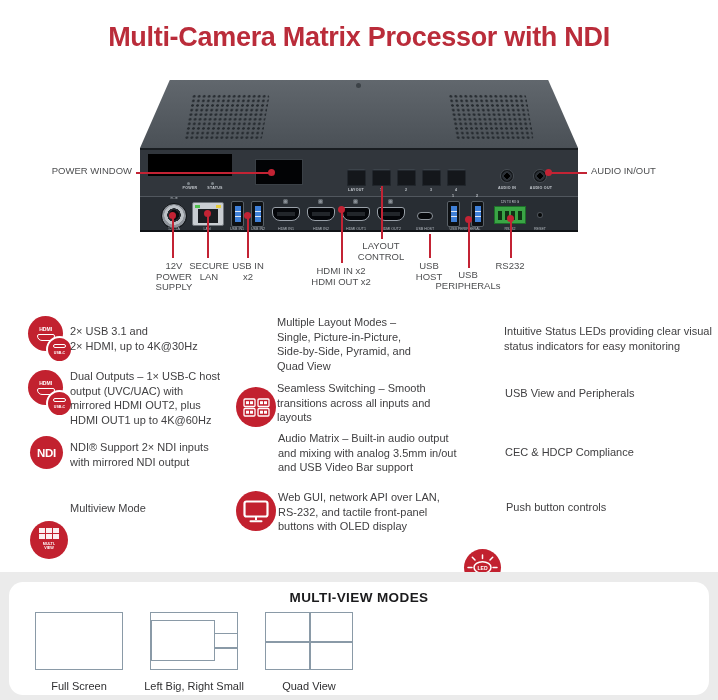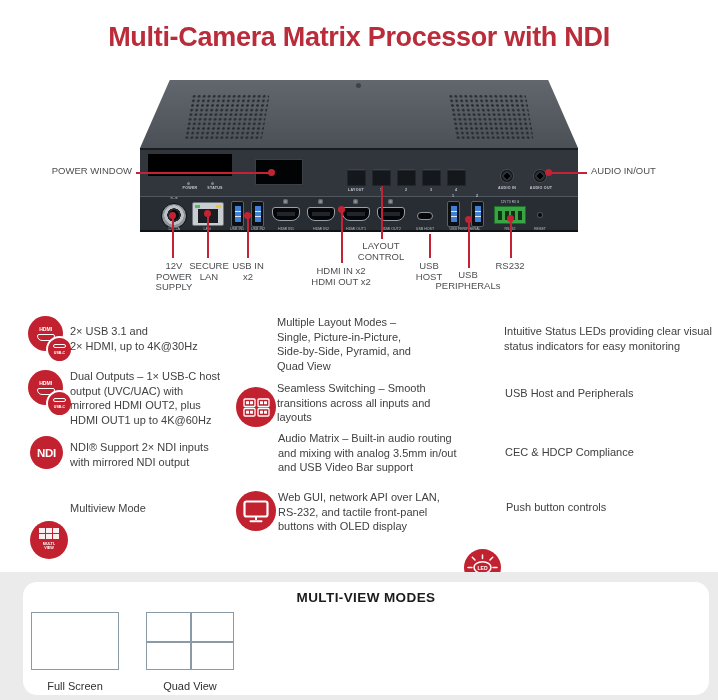--- a/index.html
+++ b/index.html
@@ -113,24 +113,24 @@
     display:flex; align-items:flex-end; justify-content:center; }
   .web-win::before { content:""; position:absolute; left:0; right:0; top:3px; height:1.2px; background:#fff; }
   .led-c { width:37px; height:37px; }
   .t-led { position:absolute; left:0; right:0; top:50%; transform:translateY(-52%) scale(.78);
     text-align:center; font-size:6.5px; font-weight:bold; }
   .usb-c2 { width:34px; height:34px; flex-direction:row; gap:0; }
   .t-usb { font-size:6.5px; font-weight:bold; }
 
   
   .bottom { position:absolute; left:0; top:572px; width:718px; height:128px; background:#EBEBEB; }
-  .card { position:absolute; left:9px; right:9px; top:10px; bottom:5px; background:#fff; border-radius:14px;margin-left:14px; }
+  .card { position:absolute; left:9px; right:9px; top:10px; bottom:5px; background:#fff; border-radius:14px; }
   .mv-heading { margin-top:8px; text-align:center; font-size:13.5px; font-weight:bold;
     color:#1b1b1d; letter-spacing:.4px; }
-  .modes { display:flex; padding-left:8px; gap:27px; margin-top:7px; }
+  .modes { display:flex; padding-left:26px; gap:27px; margin-top:7px; }
   .mode { width:88px; display:flex; flex-direction:column; align-items:center; }
   .screen { width:88px; height:58px; border:1.5px solid #8A9AA7; position:relative; background:#fff; }
   .mode-label { margin-top:10px; font-size:11px; color:#2f2f31; white-space:nowrap; }
   .ln { position:absolute; background:#8A9AA7; }
   .pip-box { position:absolute; right:7%; bottom:12%; width:26%; height:25%; border:1.5px solid #8A9AA7; }
   .sbs-h1 { left:0; right:0; top:25%; height:1.5px; }
   .sbs-h2 { left:0; right:0; top:72%; height:1.5px; }
   .sbs-v { left:50%; top:25%; height:47%; width:1.5px; }
   .lb-big { position:absolute; left:0; top:12%; width:74%; height:73%; border:1.5px solid #8A9AA7; background:#fff; }
   .lb-r1 { left:74%; right:0; top:35%; height:1.5px; }
@@ -367,21 +367,21 @@
 layouts</div>
 
 <div class="fi circ am-c i7">
   <svg width="28" height="22" viewBox="0 0 28 22">
     <path d="M3 8.5 h3 l4 -3.5 v11 l-4 -3.5 h-3 z" fill="#fff" transform="rotate(-12 7 10.5)"></path>
     <path d="M25 8.5 h-3 l-4 -3.5 v11 l4 -3.5 h3 z" fill="#fff" transform="rotate(12 21 10.5)"></path>
     <path d="M12.7 7.5 q2 3 0 6" fill="none" stroke="#fff" stroke-width="1.2" stroke-linecap="round"></path>
     <path d="M15.3 7.5 q-2 3 0 6" fill="none" stroke="#fff" stroke-width="1.2" stroke-linecap="round"></path>
   </svg>
 </div>
-<div class="ft t7">Audio Matrix – Built-in audio routing
+<div class="ft t7">Audio Matrix – Built-in audio output
 and mixing with analog 3.5mm in/out
 and USB Video Bar support</div>
 
 <div class="fi circ web-c i8">
   <div class="web-win"></div>
 
 </div>
 <div class="ft t8">Web GUI, network API over LAN,
 RS-232, and tactile front-panel
 buttons with OLED display</div>
@@ -406,36 +406,44 @@
 status indicators for easy monitoring</div>
 
 <div class="fi circ usb-c2 i10">
   <svg width="13" height="26" viewBox="0 0 13 26">
     <rect x="2" y="3" width="9" height="20" rx="1" fill="none" stroke="#fff" stroke-width="1.5"></rect>
     <rect x="4.5" y="6" width="1.8" height="3" fill="#fff"></rect>
       <rect x="7.2" y="6" width="1.8" height="3" fill="#fff"></rect>
   </svg>
   <span class="t-usb">USB</span>
 </div>
-<div class="ft t10">USB Host and Peripherals</div>
+<div class="ft t10">USB View and Peripherals</div>
 
 <div class="ft t11">CEC &amp; HDCP Compliance</div>
 
 <div class="ft t12">Push button controls</div>
 
 <div class="bottom">
   <div class="card">
     <div class="mv-heading">MULTI-VIEW MODES</div>
     <div class="modes">
       <div class="mode">
         <div class="screen"></div>
         <span class="mode-label">Full Screen</span>
       </div>
       <div class="mode">
         <div class="screen">
+          <div class="ln lb-r1"></div>
+            <div class="ln lb-r2"></div>
+            <div class="lb-big"></div>
+        </div>
+        <span class="mode-label">Left Big, Right Small</span>
+      </div>
+      <div class="mode">
+        <div class="screen">
           <div class="ln qd-v"></div>
             <div class="ln qd-h"></div>
         </div>
         <span class="mode-label">Quad View</span>
       </div>
     </div>
   </div>
 </div>
 
 </body></html>

